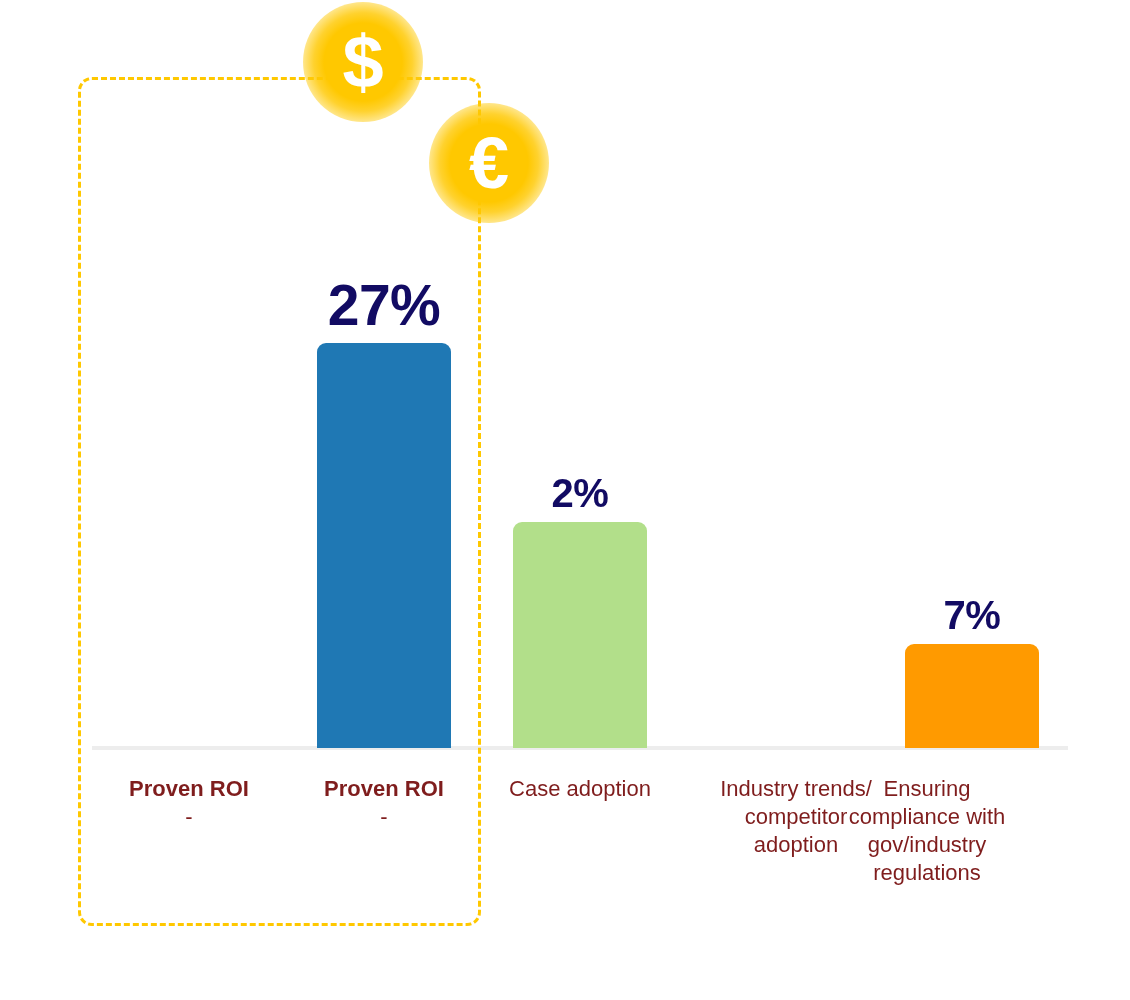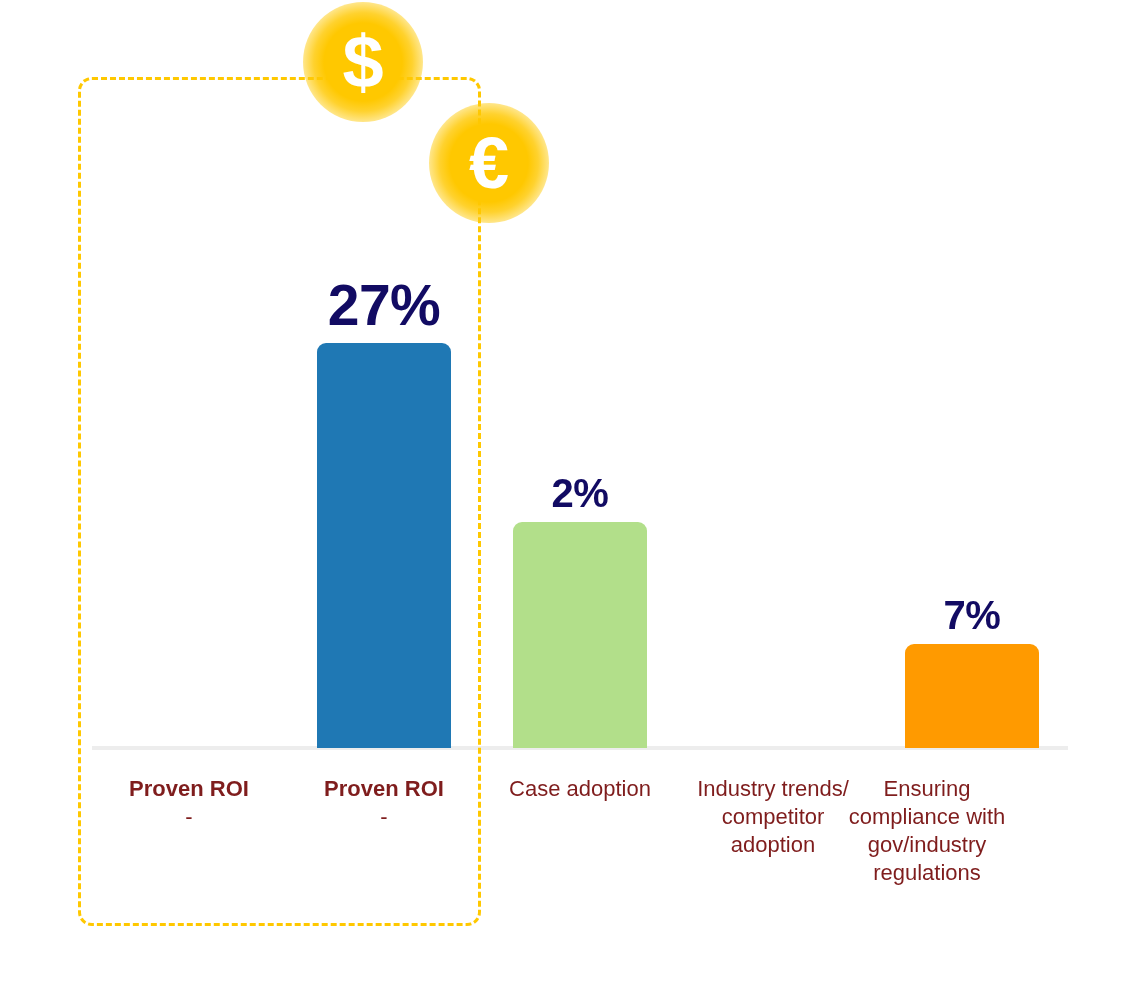--- a/index.html
+++ b/index.html
@@ -183,21 +183,21 @@
 
   <div class="cat-label" style="left:299px; width:170px;">
     <span class="strong">Proven ROI</span>
     <span class="dash">-</span>
   </div>
 
   <div class="cat-label" style="left:490px; width:180px;">
     <span class="plain">Case adoption</span>
   </div>
 
-  <div class="cat-label" style="left:683px; width:180px;">
+  <div class="cat-label" style="left:706px; width:180px;">
     <span class="plain">Industry trends/<br>competitor<br>adoption</span>
   </div>
 
   <div class="cat-label" style="left:832px; width:190px;">
     <span class="plain">Ensuring<br>compliance with<br>gov/industry<br>regulations</span>
   </div>
 
   <div class="badge" id="badge-dollar">
     <span class="badge-core"></span>
     <span class="glyph">$</span>

